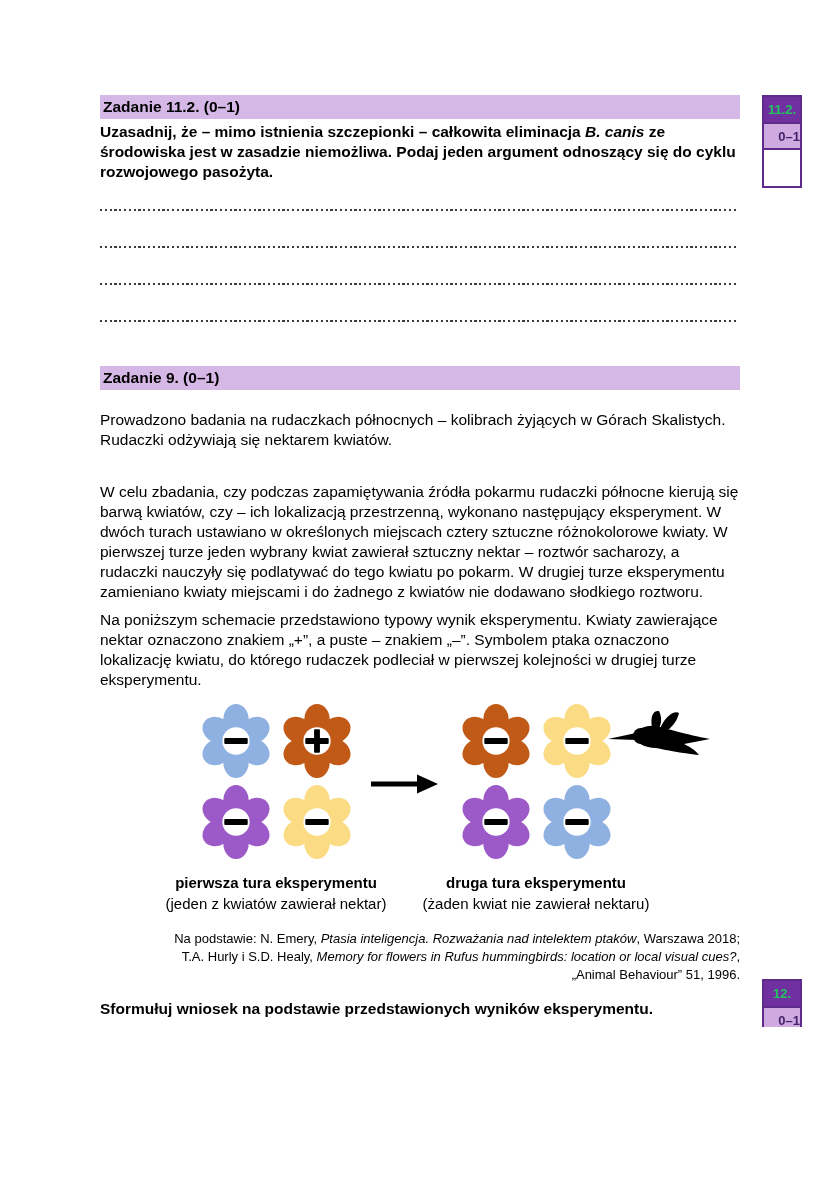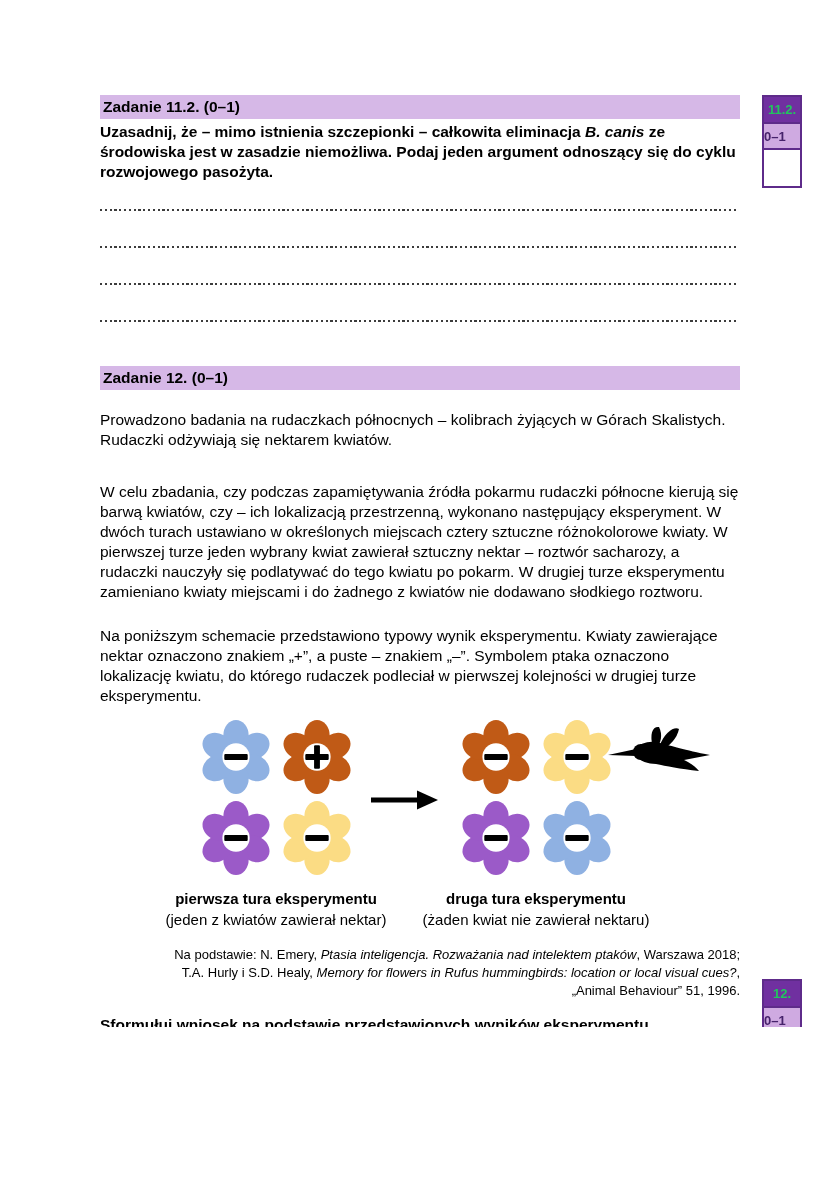--- a/index.html
+++ b/index.html
@@ -13,21 +13,21 @@
   .page{position:relative;width:840px;height:1027px;background:#fff;overflow:hidden;
         font-family:"Liberation Sans",sans-serif;font-size:15.5px;line-height:20px;color:#000}
   .content{position:absolute;left:100px;top:0;width:640px}
   .task-header{background:var(--lav-bar);font-weight:bold;height:24px;line-height:24px;padding-left:3px}
   .h112{margin-top:95px}
   .h12{margin-top:44px}
   p{margin:0}
   .bold-par{font-weight:bold;margin-top:3px}
   .p1{margin-top:20px}
   .p2{margin-top:32px}
-  .p3{margin-top:24px}
+  .p3{margin-top:8px}
   .answer-line{height:37px;position:relative}
   .answer-line::after{content:"";position:absolute;left:0;right:2px;bottom:0;height:2.4px;
         background:repeating-linear-gradient(to right,#3c3c3c 0 2.2px,transparent 2.2px 4.8px)}
   .al-4 .answer-line:first-child{height:29px}
   .al-3 .answer-line:first-child{height:26px}
   .diagram{position:relative;height:160px;margin-top:12px}
   .fgroup{position:absolute;top:0;display:grid;grid-template-columns:repeat(2,78px);grid-gap:3px}
   .g1{left:97px}
   .g2{left:357px}
   .fgroup div{width:78px;height:78px}
@@ -38,21 +38,21 @@
   .dl1{left:16px}
   .dl2{left:276px}
   .dlabel .t{font-weight:bold;display:block}
   .dlabel .s{display:block}
   .source{margin-top:16px;text-align:right;font-size:13px;line-height:18px}
   .instruction{font-weight:bold;margin-top:15px}
   .footer-page{text-align:center;margin-top:14px;font-size:12px}
   .footer-code{position:absolute;left:97px;top:1120px;font-size:11px;font-weight:bold}
   .score-box{position:absolute;left:762px;width:40px;border:2px solid var(--bd);background:#fff}
   .sb-id{background:var(--pur);color:#22c55e;font-weight:bold;font-size:13px;text-align:center;height:25px;line-height:25px}
-  .sb-pts{background:var(--lav-cell);color:#46226b;font-weight:bold;font-size:13px;text-align:left;
+  .sb-pts{background:var(--lav-cell);color:#46226b;font-weight:bold;font-size:13px;text-align:right;
           height:28px;line-height:26px;border-top:2px solid var(--bd);border-bottom:2px solid var(--bd)}
   .sb-empty{height:36px;background:#fff}
   .box-112{top:95px}
   .box-12{top:979px}
 </style>
 </head>
 <body>
 
 <div class="page">
 
@@ -60,21 +60,21 @@
 
     <div class="task-header h112">Zadanie 11.2. (0–1)</div>
     <p class="bold-par"><span>Uzasadnij, że – mimo istnienia szczepionki – całkowita eliminacja </span><em>B. canis</em><span> ze środowiska jest w zasadzie niemożliwa. Podaj jeden argument odnoszący się do cyklu rozwojowego pasożyta.</span></p>
     <div class="answer-block al-4">
         <div class="answer-line"></div>
         <div class="answer-line"></div>
         <div class="answer-line"></div>
         <div class="answer-line"></div>
       </div>
 
-    <div class="task-header h12">Zadanie 12. (0–1)</div>
+    <div class="task-header h12">Zadanie 9. (0–1)</div>
     <p class="p1">Prowadzono badania na rudaczkach północnych – kolibrach żyjących w Górach Skalistych. Rudaczki odżywiają się nektarem kwiatów.</p>
     <p class="p2">W celu zbadania, czy podczas zapamiętywania źródła pokarmu rudaczki północne kierują się barwą kwiatów, czy – ich lokalizacją przestrzenną, wykonano następujący eksperyment. W dwóch turach ustawiano w określonych miejscach cztery sztuczne różnokolorowe kwiaty. W pierwszej turze jeden wybrany kwiat zawierał sztuczny nektar – roztwór sacharozy, a rudaczki nauczyły się podlatywać do tego kwiatu po pokarm. W drugiej turze eksperymentu zamieniano kwiaty miejscami i do żadnego z kwiatów nie dodawano słodkiego roztworu.</p>
     <p class="p3">Na poniższym schemacie przedstawiono typowy wynik eksperymentu. Kwiaty zawierające nektar oznaczono znakiem „+”, a puste – znakiem „–”. Symbolem ptaka oznaczono lokalizację kwiatu, do którego rudaczek podleciał w pierwszej kolejności w drugiej turze eksperymentu.</p>
 
     <div class="diagram">
       <div class="fgroup g1">
           <div><svg width="78" height="78" viewBox="-40 -40 80 80">
               <ellipse cx="0" cy="-22" rx="13" ry="16" transform="rotate(0)" fill="#8fb1e2"></ellipse>
               <ellipse cx="0" cy="-22" rx="13" ry="16" transform="rotate(60)" fill="#8fb1e2"></ellipse>
               <ellipse cx="0" cy="-22" rx="13" ry="16" transform="rotate(120)" fill="#8fb1e2"></ellipse>

